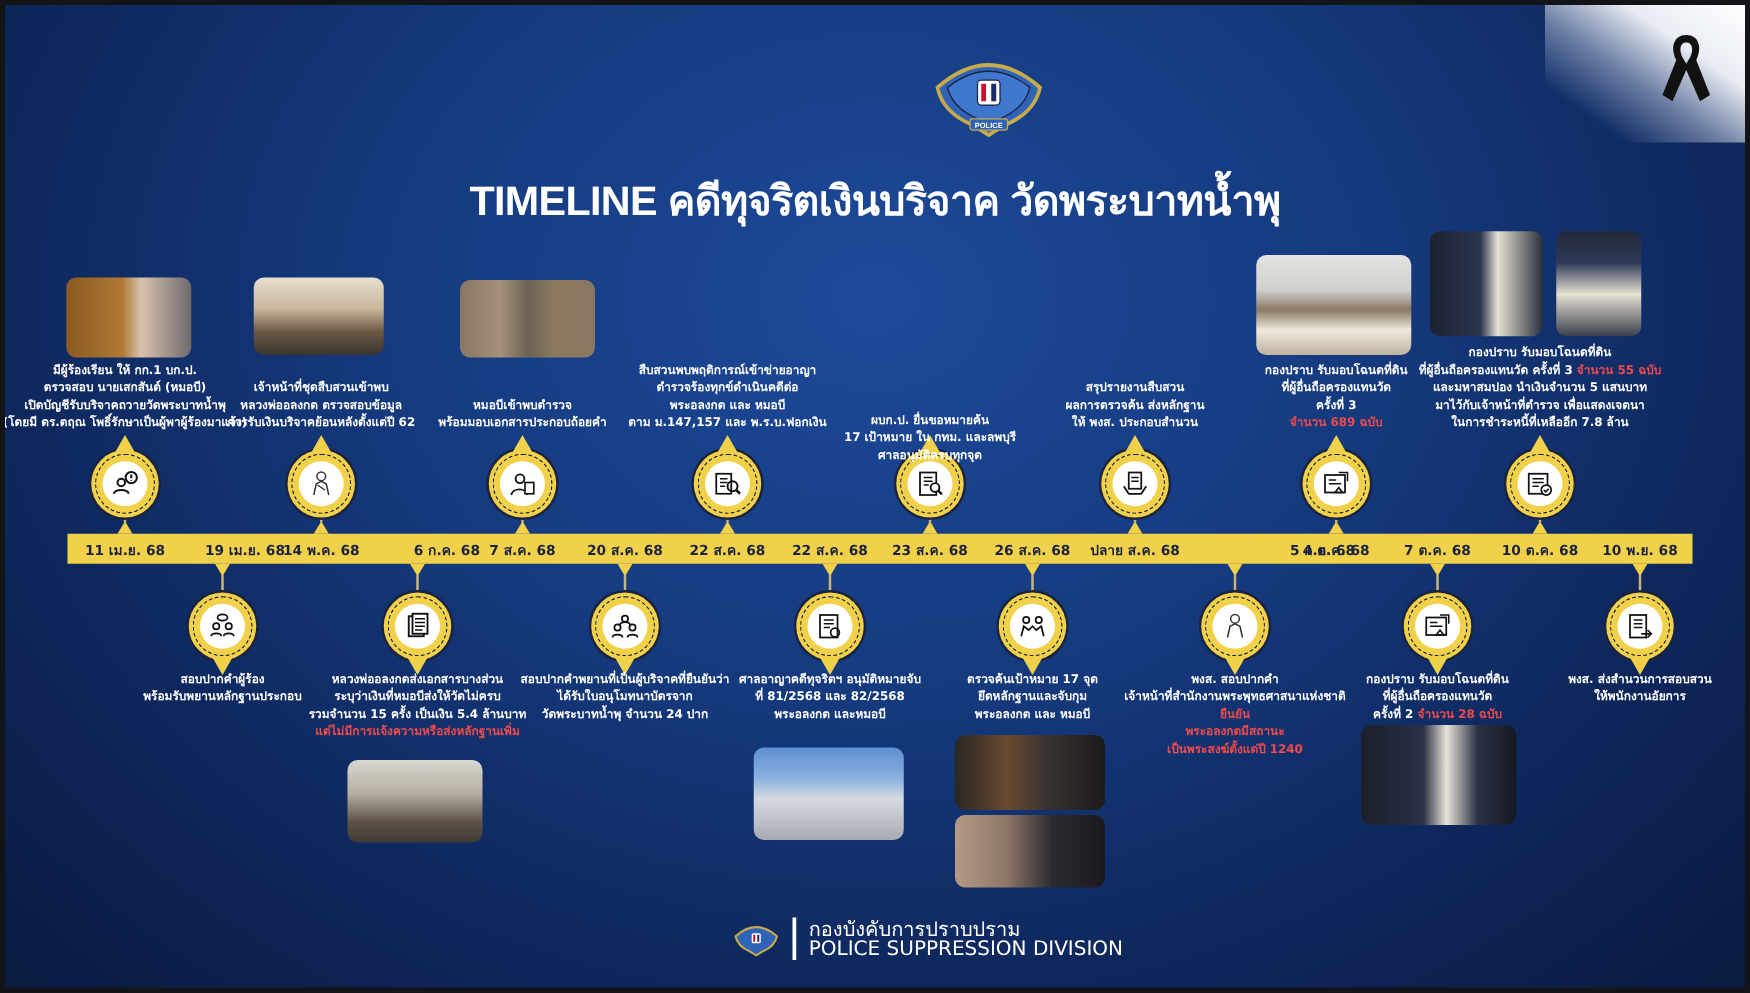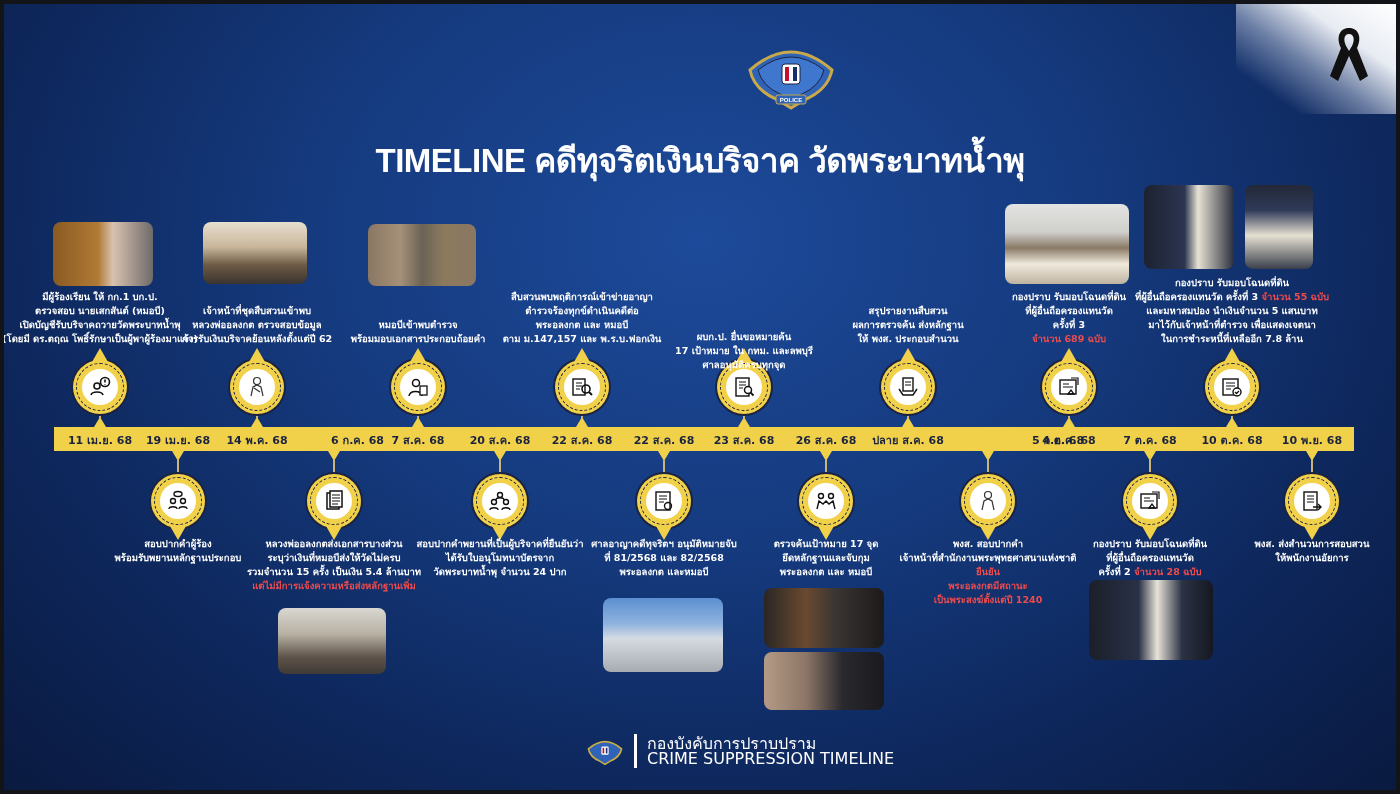--- a/index.html
+++ b/index.html
@@ -77,21 +77,21 @@
             <path d="M17 4.5v3M17 9v.5" stroke="#111" stroke-width="1.6"></path>
           </svg>
         </div>
       </div>
       <div class="txt" style="left: 96px; top: 286px;">
         <div>มีผู้ร้องเรียน ให้ กก.1 บก.ป.</div>
         <div>ตรวจสอบ นายเสกสันต์ (หมอบี)</div>
         <div>เปิดบัญชีรับบริจาคถวายวัดพระบาทน้ำพุ</div>
         <div>(โดยมี ดร.ตฤณ โพธิ์รักษาเป็นผู้พาผู้ร้องมาแจ้ง)</div>
       </div>
-      <div class="date" style="left: 174px;">19 เม.ย. 68</div>
+      <div class="date" style="left: 174px; text-align: right;">19 เม.ย. 68</div>
       <div class="tick-down" style="left: 174px;"></div>
       <div class="stem" style="left: 174px; top: 456px; height: 14px;"></div>
       <div class="node down" style="left: 174px; top: 470px;">
         <span class="pin"></span>
         <div class="inner">
           <svg viewBox="0 0 24 24">
             <ellipse cx="12" cy="5" rx="4" ry="2.5" fill="none" stroke="#111" stroke-width="1.4"></ellipse>
             <circle cx="7" cy="12" r="2.5" fill="none" stroke="#111" stroke-width="1.4"></circle>
             <circle cx="17" cy="12" r="2.5" fill="none" stroke="#111" stroke-width="1.4"></circle>
             <path d="M3 20c0-3 8-3 8 0M13 20c0-3 8-3 8 0" fill="none" stroke="#111" stroke-width="1.4"></path>
@@ -380,16 +380,16 @@
   <div class="footer">
     <svg class="fbadge" viewBox="0 0 94 70">
       <path d="M6 30 Q47 -6 88 30 Q84 50 60 60 L47 68 L34 60 Q10 50 6 30Z" fill="#2f63b8" stroke="#c9a94a" stroke-width="4"></path>
       <rect x="38" y="24" width="18" height="20" rx="3" fill="#fff"></rect>
       <rect x="41" y="27" width="4" height="14" fill="#c8102e"></rect>
         <rect x="49" y="27" width="4" height="14" fill="#1a2c6b"></rect>
     </svg>
     <div class="fsep"></div>
     <div class="ftxt">
       <div>กองบังคับการปราบปราม</div>
-      <div>CRIME SUPPRESSION TIMELINE</div>
+      <div>POLICE SUPPRESSION DIVISION</div>
     </div>
   </div>
 </div>
 
 </body></html>

